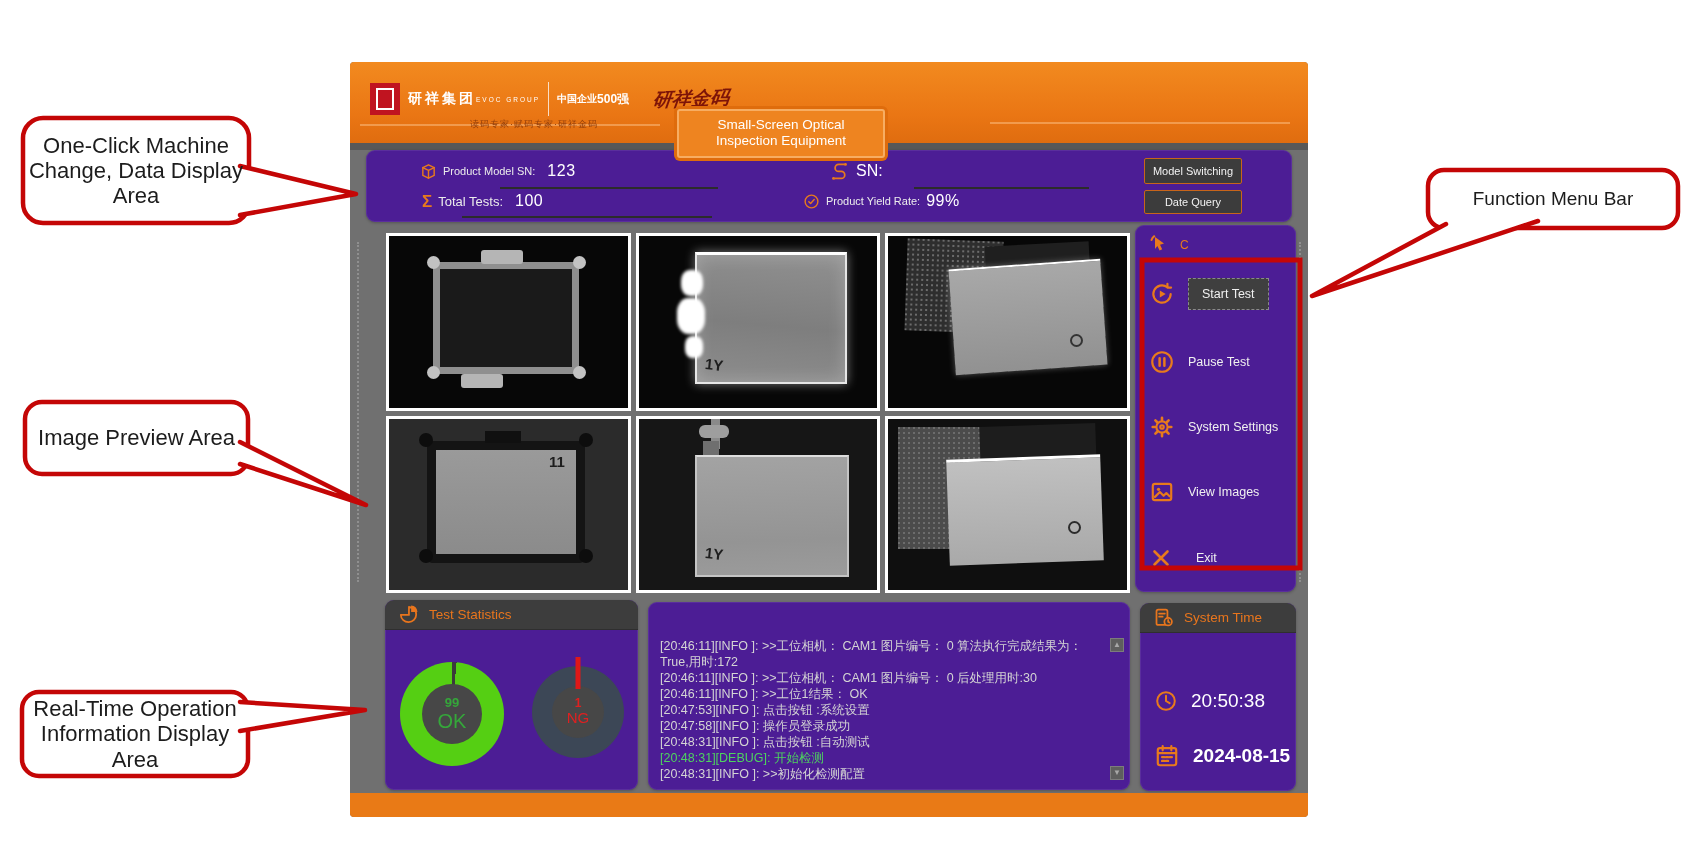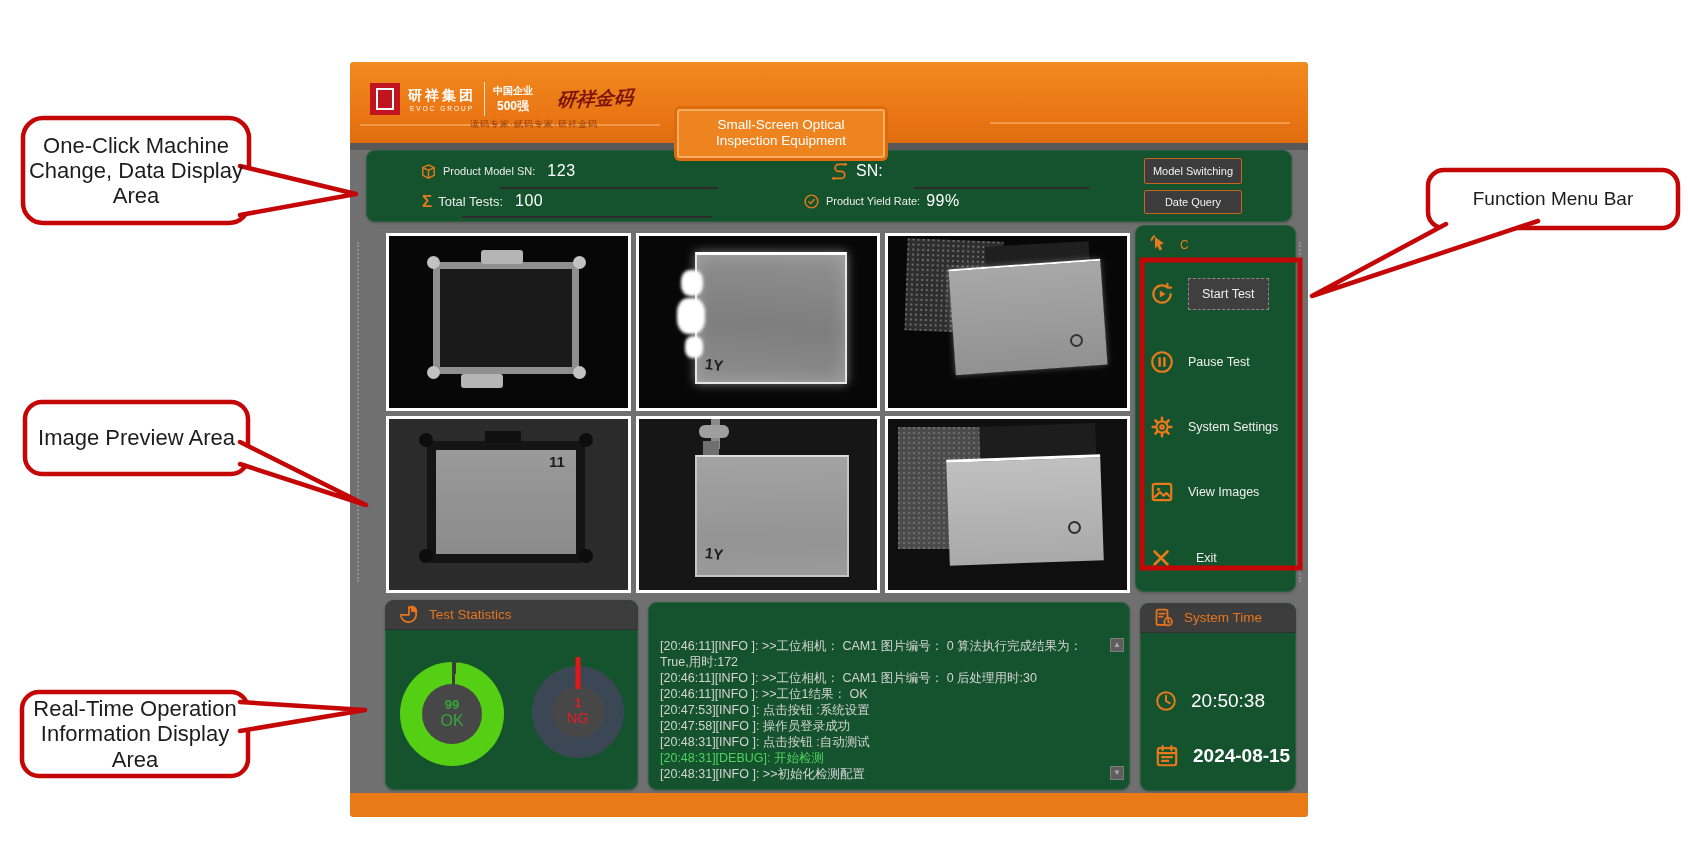--- a/index.html
+++ b/index.html
@@ -14,35 +14,35 @@
   
   .app-header { position:absolute; left:0; top:0; right:0; height:88px;
     background:linear-gradient(180deg,#f28a1f 0%, #ea7614 60%, #dd6a0e 100%); border-radius:4px 4px 0 0; }
   .app-header::after { content:""; position:absolute; left:0; right:0; bottom:0; height:7px; background:#585858; }
   .hline { position:absolute; height:2px; background:rgba(255,205,150,.45); }
   .hl1 { left:10px; top:62px; width:300px; }
   .hl2 { left:640px; top:60px; width:300px; }
   .logo { position:absolute; left:20px; top:20px; display:flex; align-items:center; gap:8px; }
   .logo-mark { width:30px; height:32px; background:#c01420; position:relative; }
   .logo-mark::after { content:""; position:absolute; inset:5px 6px; border:2px solid #fff; }
-  .logo-col { display:flex; flex-direction:column; align-items:center; color:#fff; }
+  .logo-col { display:flex; flex-direction:row; align-items:center; color:#fff; }
   .logo-name { font-size:14px; font-weight:bold; letter-spacing:3px; }
   .logo-sub  { font-size:6.5px; letter-spacing:2px; }
   .logo-sep  { width:1px; height:34px; background:rgba(255,255,255,.75); }
   .logo-rank-top { font-size:10px; font-weight:bold; }
   .logo-rank-bottom { font-size:12px; font-weight:900; }
   .brand-script { margin-left:16px; font-family:"DejaVu Serif", serif; font-style:italic; font-weight:bold;
                   font-size:19px; color:#7d1408; transform:skewX(-8deg) rotate(-2deg); }
   .slogan { position:absolute; left:120px; top:56px; font-size:9px; color:#8f3c0a; letter-spacing:1px; }
   .plate { position:absolute; left:327px; top:47px; width:208px; padding:6px 6px 7px;
            background:#ee8420; border:2px solid #f7ad62; box-shadow:0 0 0 3px #df6c0c;
            border-radius:3px; text-align:center; color:#fff; font-size:13.5px; line-height:1.2; z-index:3; }
 
   
-  .panel { position:absolute; background:#14532d; border-radius:9px;
+  .panel { position:absolute; background:#4c1d95; border-radius:9px;
            box-shadow: inset 0 0 0 1px rgba(255,255,255,.08), 0 1px 3px rgba(0,0,0,.25); }
   .panel-head { position:absolute; top:0; left:0; right:0; height:30px; background:#3d3d3d;
                 border-radius:9px 9px 0 0; border-bottom:1px solid #2f2f2f;
                 display:flex; align-items:center; gap:10px; padding-left:13px;
                 color:#e8751d; font-size:13.5px; }
 
   
   .data-panel { left:16px; top:88px; width:926px; height:72px; }
   .dp-row { position:absolute; display:flex; align-items:center; gap:6px; color:#ececec; }
   .dp-label-sm { font-size:11px; }
@@ -116,21 +116,21 @@
   .donut { position:absolute; border-radius:50%; }
   .donut::after { content:""; position:absolute; border-radius:50%; background:#474747; }
   .donut-ok { left:15px; top:62px; width:104px; height:104px;
               background:conic-gradient(#3b3b3b 0deg 5deg, #55cf13 5deg 360deg); }
   .donut-ok::after { inset:22px; }
   .donut-ng { left:147px; top:66px; width:92px; height:92px; background:#3c4756; }
   .donut-ng::after { inset:20px; }
   .donut-txt { position:absolute; inset:0; display:flex; flex-direction:column; align-items:center;
                justify-content:center; z-index:2; line-height:1.1; }
   .ok-num { font-size:13px; font-weight:bold; color:#35a73a; }
-  .ok-lab { font-size:16px; color:#35a73a; }
+  .ok-lab { font-size:20px; color:#35a73a; }
   .ng-num { font-size:12px; font-weight:bold; color:#df2020; }
   .ng-lab { font-size:15px; color:#df2020; }
   .ng-tick { position:absolute; left:50%; top:-9px; width:5px; height:32px; background:#df1818;
              transform:translateX(-50%); z-index:3; }
 
   
   .log-panel { left:298px; top:540px; width:482px; height:188px; }
   .log-body { position:absolute; left:12px; top:36px; right:26px; bottom:6px; overflow:hidden;
               font-size:12.5px; line-height:16px; color:#d4d4d4; }
   .log-line.debug { color:#4ed25f; }

